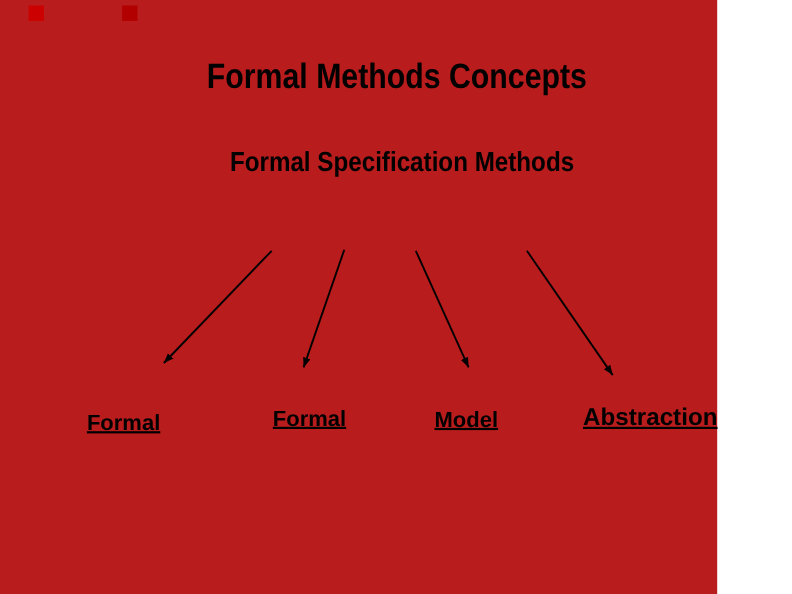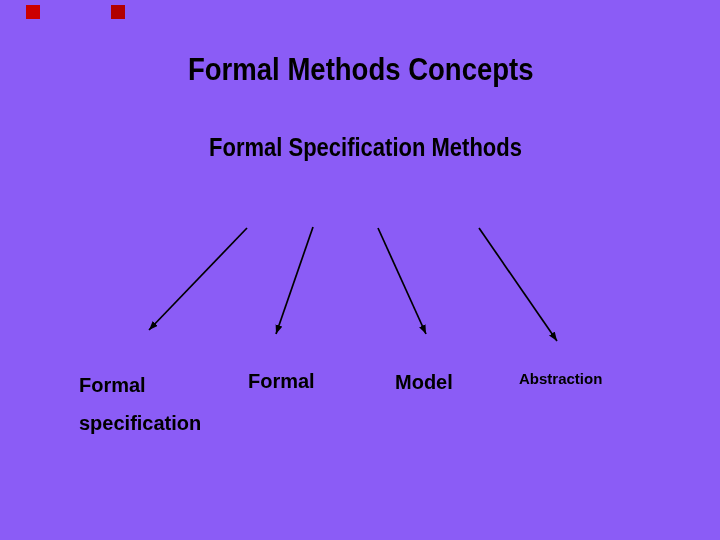--- a/index.html
+++ b/index.html
@@ -5,22 +5,22 @@
   html, body { margin: 0; padding: 0; }
   body {
     width: 720px; height: 540px;
     background: #ffffff;
     font-family: "Liberation Sans", sans-serif;
     color: #000000;
     overflow: hidden;
   }
   .canvas {
     position: relative;
-    width: 720px; height: 540px;
-    background: #8b5cf6;
+    width: 652px; height: 540px;
+    background: #b91c1c;
   }
   .sq { position: absolute; }
   .title {
     position: absolute;
     left: 188px; top: 53px;
     font-size: 32px; font-weight: bold;
     line-height: 1; white-space: nowrap;
     transform: scaleX(0.86);
     transform-origin: left top;
   }
@@ -33,25 +33,26 @@
     transform-origin: left top;
   }
   #arrows {
     position: absolute; left: 0; top: 0;
     pointer-events: none;
   }
   .label {
     position: absolute;
     font-size: 20px; font-weight: bold;
     white-space: nowrap;
+    text-decoration: underline;
   }
   .label1 { left: 79px;  top: 366px; line-height: 38px; }
   .label2 { left: 248px; top: 365px; line-height: 33px; }
   .label3 { left: 395px; top: 370px; line-height: 24px; }
-  .label4 { left: 519px; top: 368px; line-height: 21px; font-size: 15px; }
+  .label4 { left: 530px; top: 368px; line-height: 21px; font-size: 22px; }
 </style>
 </head>
 <body style="background: rgb(255, 255, 255); color: rgb(0, 0, 0);">
 
 <div class="canvas">
 
   <div id="decor">
       <div class="sq" style="left: 26px; top: 5px; width: 14px; height: 14px; background: rgb(204, 0, 0);"></div>
       <div class="sq" style="left: 111px; top: 5px; width: 14px; height: 14px; background: rgb(178, 0, 0);"></div>
     </div>
@@ -67,21 +68,20 @@
       </marker>
     </defs>
   <line x1="247" y1="228" x2="149" y2="330" stroke="#000000" stroke-width="1.7" marker-end="url(#ah)"></line>
       <line x1="313" y1="227" x2="276" y2="334" stroke="#000000" stroke-width="1.7" marker-end="url(#ah)"></line>
       <line x1="378" y1="228" x2="426" y2="334" stroke="#000000" stroke-width="1.7" marker-end="url(#ah)"></line>
       <line x1="479" y1="228" x2="557" y2="341" stroke="#000000" stroke-width="1.7" marker-end="url(#ah)"></line>
     </svg>
 
   <div class="label label1">
     <div>Formal</div>
-    <div>specification</div>
   </div>
 
   <div class="label label2">
     <div>Formal</div>
   </div>
 
   <div class="label label3">
     <div>Model</div>
   </div>
 

